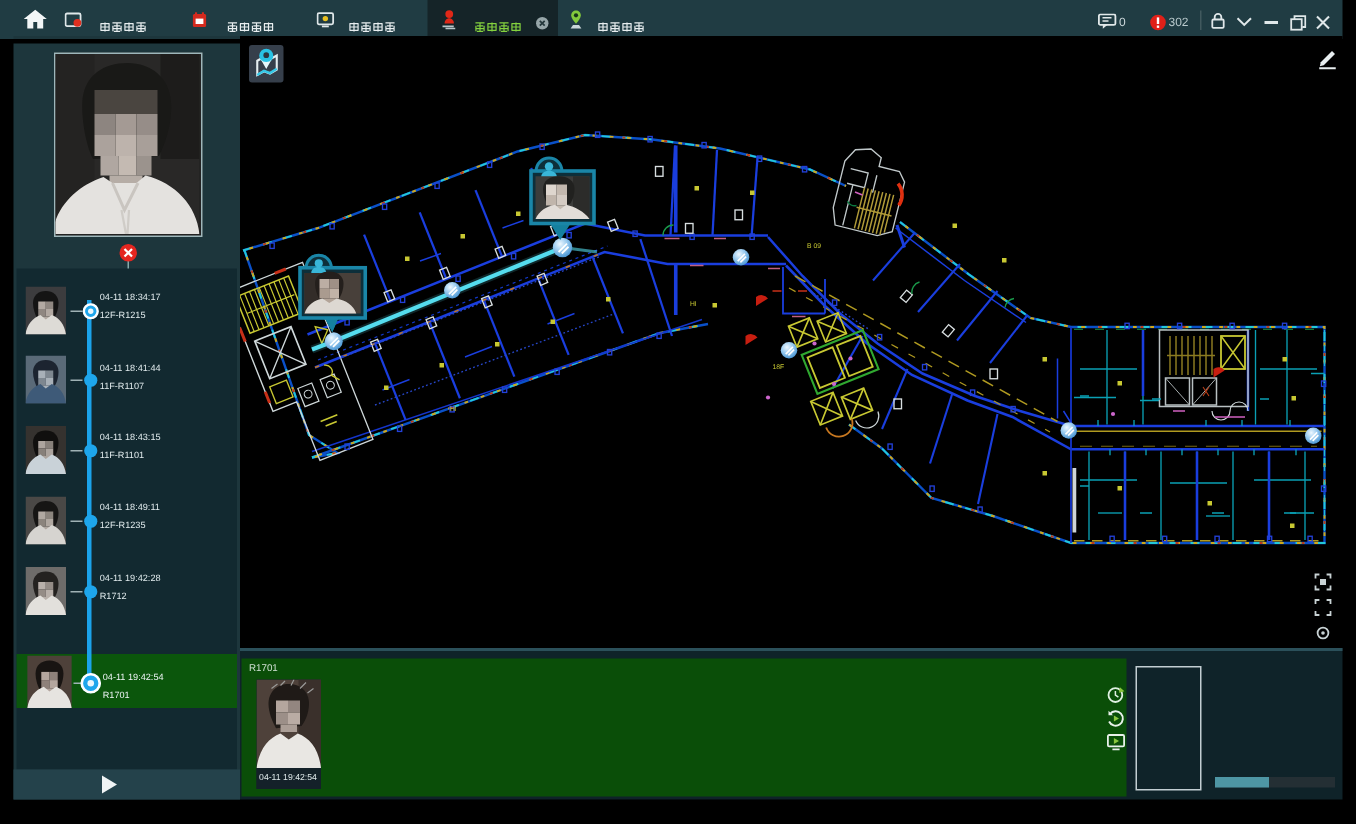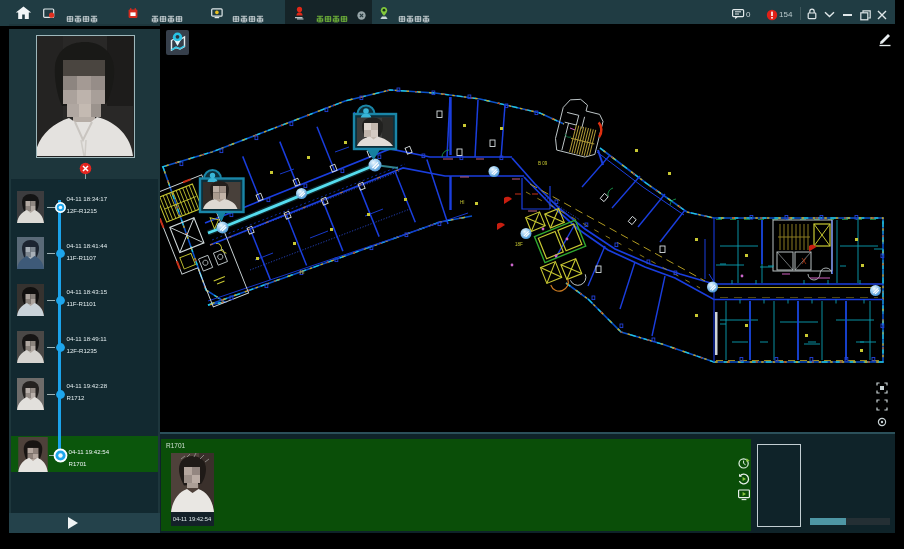--- a/index.html
+++ b/index.html
@@ -130,21 +130,21 @@
 <path d="M3.2 7.6v2.6l3-2.6Z" fill="#e2e9ea"></path>
 <path d="M3 2.8h6M3 5h4" stroke="#e2e9ea" stroke-width="1"></path>
 </svg>
 <span class="abs" style="left:746px;top:9.5px;color:#cfdadd;font-size:8px">0</span>
 <circle class="abs"></circle>
 <svg class="abs" style="left:766px;top:9px" width="12" height="12" viewBox="0 0 12 12">
 <circle cx="6" cy="6" r="5.2" fill="#e02018"></circle>
 <rect x="5.2" y="2.6" width="1.6" height="4.4" fill="#fff"></rect>
 <rect x="5.2" y="8" width="1.6" height="1.6" fill="#fff"></rect>
 </svg>
-<span class="abs" style="left:779px;top:9.5px;color:#b9c9cc;font-size:8px">154</span>
+<span class="abs" style="left:779px;top:9.5px;color:#b9c9cc;font-size:8px">302</span>
 <div class="abs" style="left:800px;top:7px;width:1px;height:13px;background:#41595e"></div>
 <svg class="abs" style="left:806px;top:8px" width="12" height="12" viewBox="0 0 12 12">
 <rect x="2.2" y="5" width="7.6" height="5.6" rx="0.8" fill="none" stroke="#dfe7e9" stroke-width="1.2"></rect>
 <path d="M3.8 5V3.4a2.2 2.2 0 0 1 4.4 0V5" fill="none" stroke="#dfe7e9" stroke-width="1.2"></path>
 </svg>
 <svg class="abs" style="left:824px;top:11px" width="11" height="7" viewBox="0 0 11 7">
 <path d="M1 1.2 5.5 5.6 10 1.2" fill="none" stroke="#dfe7e9" stroke-width="1.4"></path>
 </svg>
 <div class="abs" style="left:843px;top:14px;width:9px;height:1.6px;background:#dfe7e9"></div>
 <svg class="abs" style="left:860px;top:10px" width="11" height="11" viewBox="0 0 11 11">

